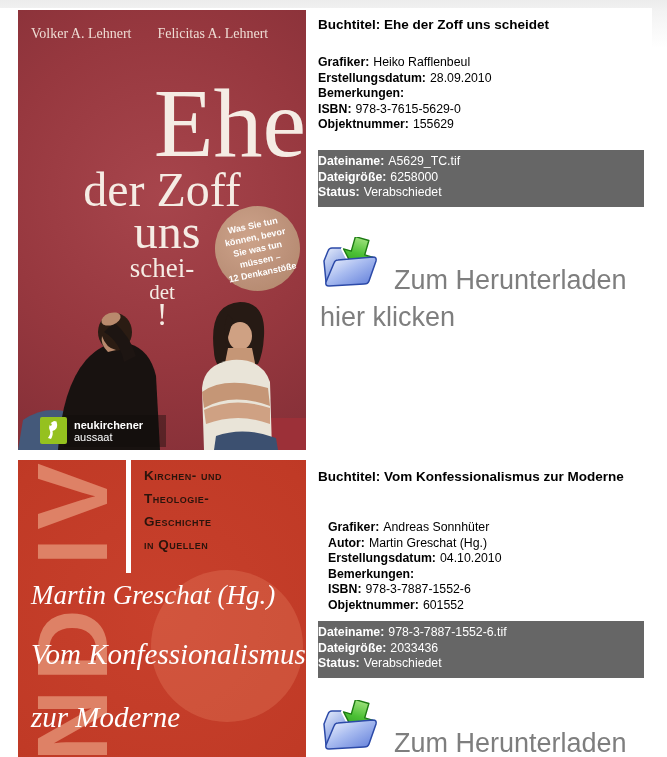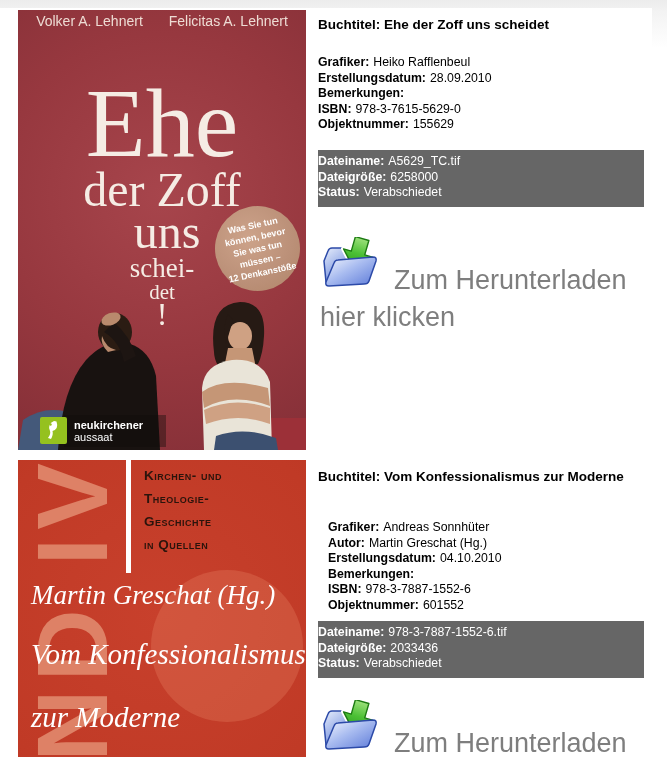--- a/index.html
+++ b/index.html
@@ -16,26 +16,26 @@
   .fieldlist b{margin-right:4px;}
   .filebox{position:absolute;left:0;width:326px;background:#666666;color:#fff;
     font-size:12.3px;line-height:15.5px;padding:4px 8px 6px 0;}
   .filebox b{margin-right:4px;}
   .dl{position:absolute;left:2px;width:332px;font-size:27px;line-height:37px;color:#7e7e7e;cursor:pointer;}
   .dl svg{vertical-align:-6px;}
   .dl .dl-text{margin-left:10px;}
 
   
   #cover1{top:2px;background:radial-gradient(circle at 50% 42%,#a7454c 0%,#97383f 55%,#842f37 100%);}
-  #cover1 .authors{position:absolute;top:3px;left:0;width:100%;text-align:center;
-    font-family:Liberation Sans, sans-serif;font-size:14px;color:#eedcd4;}
+  #cover1 .authors{position:absolute;top:16px;left:0;width:100%;
+    font-family:Liberation Serif, serif;font-size:14px;color:#eedcd4;}
   #cover1 .authors span{margin:0 13px;}
   .c1line{position:absolute;left:0;width:100%;text-align:center;color:#f5ece4;
     font-family:"Liberation Serif",serif;line-height:1;}
-  #t-ehe{top:64px;font-size:98px;}
+  #t-ehe{top:64px;font-size:98px;text-align:right;}
   #t-derzoff{top:156px;font-size:48px;}
   #t-uns{top:198px;font-size:48px;padding-left:10px;}
   #t-schei{top:245px;font-size:27px;}
   #t-det{top:272px;font-size:21px;}
   #t-excl{top:288px;font-size:32px;}
   #badge1{position:absolute;left:197px;top:196px;width:85px;height:85px;border-radius:50%;
     background:radial-gradient(circle at 42% 35%,#cda38a 0%,#bb9078 60%,#b08568 100%);
     transform:rotate(-12deg);display:flex;align-items:center;justify-content:center;}
   #badge1 .btxt{font-size:9px;font-weight:bold;color:#fff;line-height:12px;text-align:center;}
   #photo1{position:absolute;left:0;bottom:0;width:288px;height:158px;}

